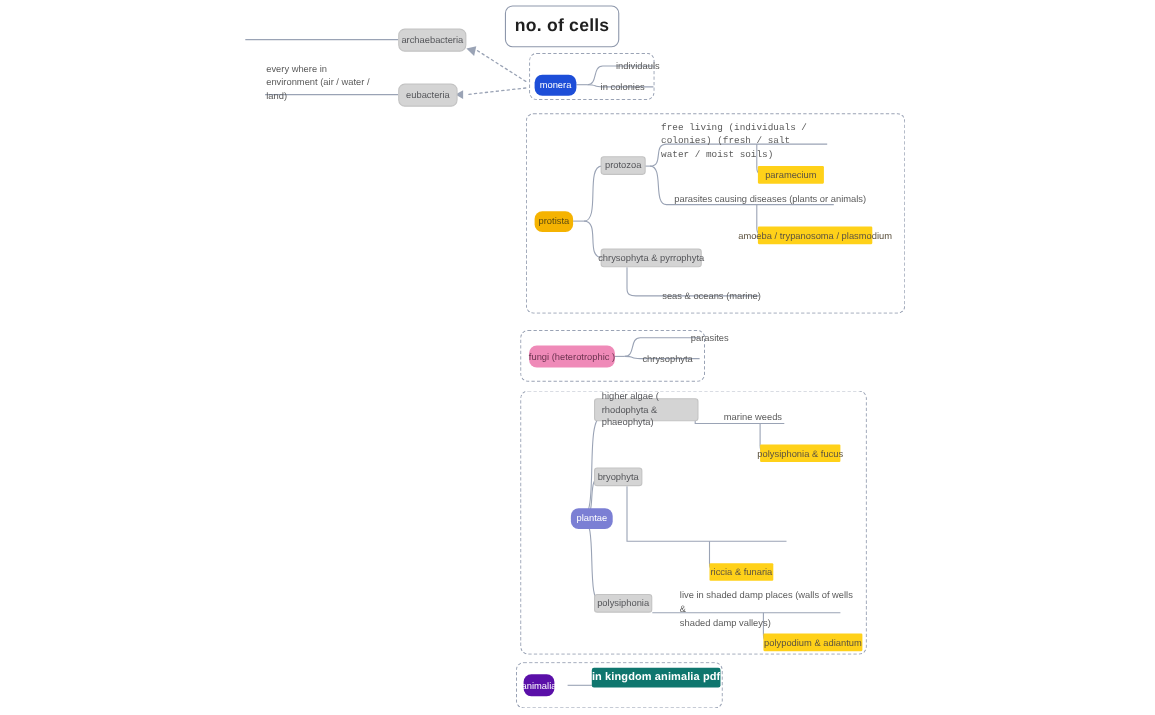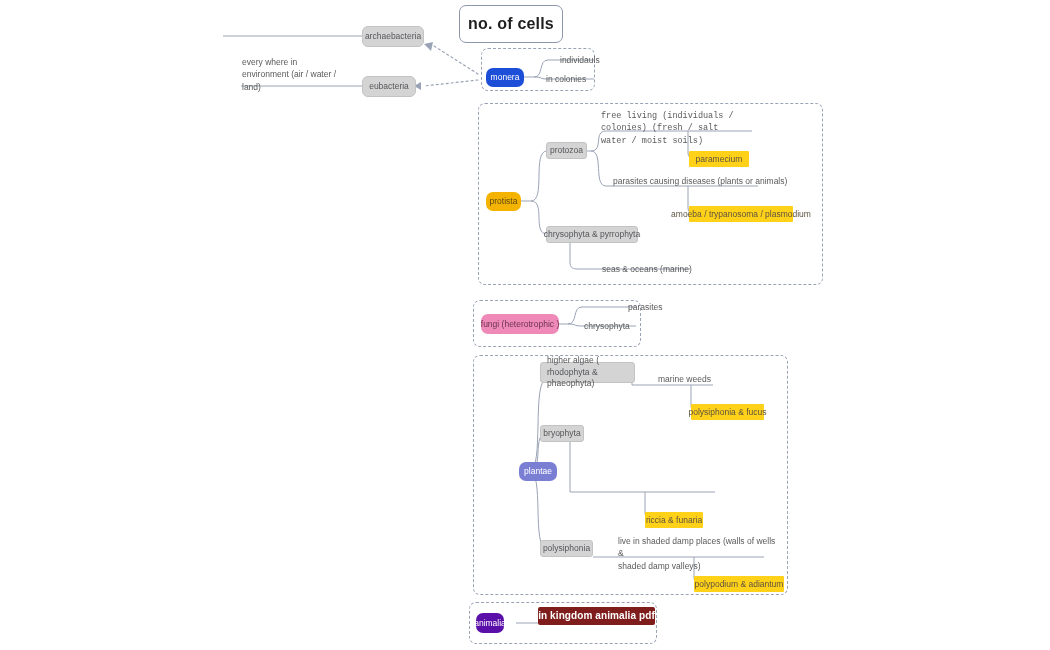--- a/index.html
+++ b/index.html
@@ -41,21 +41,21 @@
     border-radius:1px;
   }
   .plain-text{
     position:absolute;
     font-size:8.5px;
     color:#5a5a5a;
     line-height:1.45;
     white-space:normal;
   }
   .dark-node{
-    background:#7f1d1d;
+    background:#0f766e;
     color:#ffffff;
     font-weight:bold;
     font-size:10px;
     padding:5px 10px;
     border-radius:2px;
     letter-spacing:.1px;
   }
 
   
   .kingdom{

